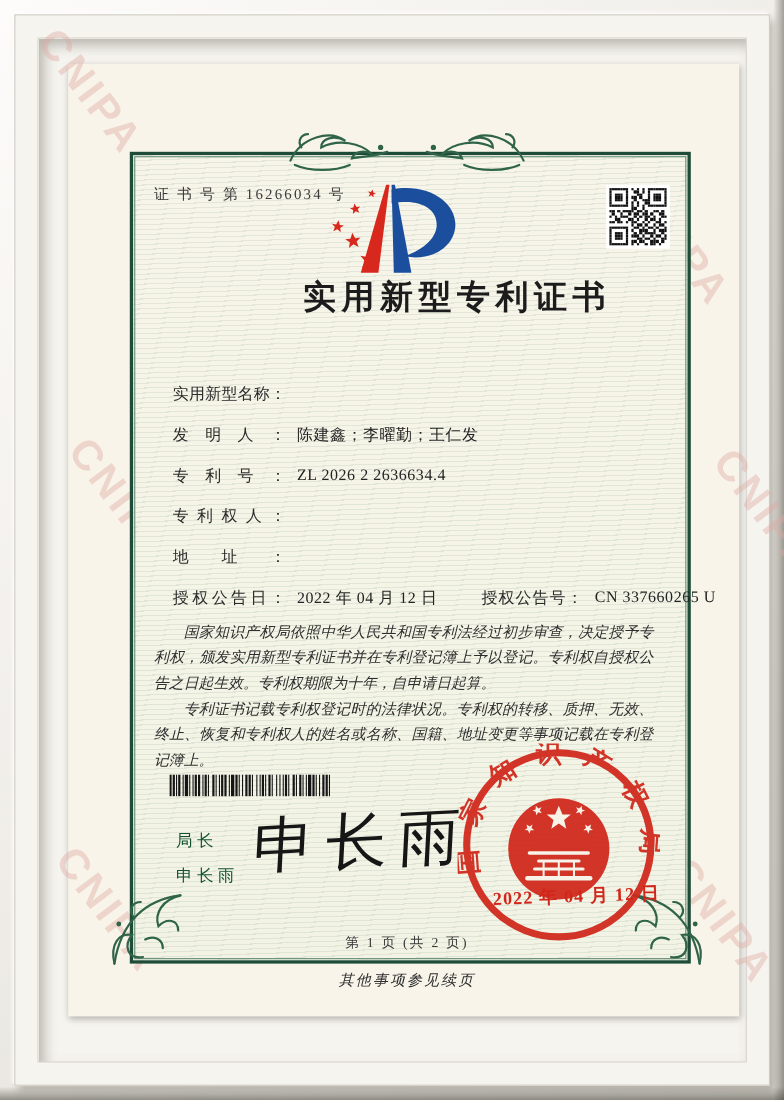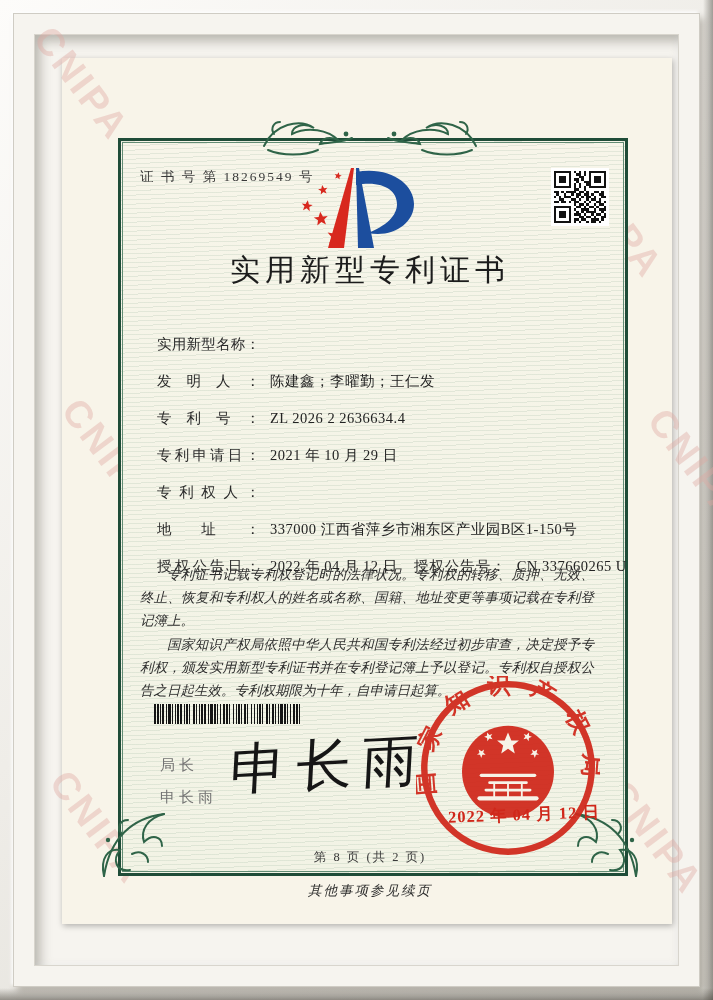--- a/index.html
+++ b/index.html
@@ -33,34 +33,34 @@
       linear-gradient(#f7f5e9,#f2f3e5);}
   .cert-box::before{content:"";position:absolute;inset:1px;border:1px solid #628c74;}
   .orn{position:absolute;z-index:3;}
   
   .cert-no{position:absolute;left:78px;top:110px;z-index:4;font-size:13.5px;color:#3a3a3a;letter-spacing:2px;}
   .qr{position:absolute;left:489px;top:110px;width:58px;height:58px;z-index:4;background:#fff;padding:3px;box-sizing:border-box;}
   .qr-grid{width:100%;height:100%;display:grid;grid-template-columns:repeat(21,1fr);grid-template-rows:repeat(21,1fr);}
   .qr-grid div{background:transparent;}
   .qr-grid div.q1{background:#111;}
   .logo{position:absolute;left:228px;top:102px;z-index:4;}
-  .title{position:absolute;left:56px;top:192px;width:504px;z-index:4;text-align:center;
-    font-size:30px;font-weight:400;color:#1c1c1c;letter-spacing:5px;}
-  .rows{position:absolute;left:95px;top:268px;width:478px;z-index:4;}
+  .title{position:absolute;left:56px;top:192px;width:595px;z-index:4;text-align:center;
+    font-size:30px;font-weight:700;color:#1c1c1c;letter-spacing:5px;}
+  .rows{position:absolute;left:95px;top:282px;width:478px;z-index:4;}
   .row{height:37px;display:flex;align-items:center;font-size:14.5px;color:#232323;}
   .flabel{width:103px;text-align:justify;text-align-last:justify;flex:none;color:#2a2a2a;}
   .fvalue{margin-left:10px;letter-spacing:.5px;white-space:nowrap;}
-  .flabel2{margin-left:16px;flex:none;letter-spacing:1px;color:#2a2a2a;}
+  .flabel2{margin-left:40px;flex:none;letter-spacing:1px;color:#2a2a2a;}
   .paras{position:absolute;left:78px;top:505px;width:454px;z-index:4;
     font-size:13.5px;line-height:1.72;color:#2d2d2d;font-style:italic;text-align:justify;}
   .paras p{margin:0;text-indent:2em;}
   .barcode{position:absolute;left:92px;top:646px;width:198px;height:20px;z-index:4;display:flex;overflow:hidden;}
   .barcode .bar{background:#151515;height:100%;flex:none;}
   .barcode .sp{height:100%;flex:none;}
-  .director{position:absolute;left:98px;top:692px;z-index:5;font-size:15px;color:#737373;letter-spacing:4px;line-height:2.1;}
+  .director{position:absolute;left:98px;top:692px;z-index:5;font-size:15px;color:#14532d;letter-spacing:4px;line-height:2.1;}
   .signature{position:absolute;left:168px;top:668px;width:270px;z-index:5;font-size:56px;color:#161616;
     transform:rotate(-3deg) skewX(-6deg);letter-spacing:10px;white-space:nowrap;}
   .seal{position:absolute;left:354px;top:618px;z-index:6;opacity:.93;}
   .seal-date{position:absolute;left:372px;top:746px;width:180px;z-index:7;text-align:center;
     font-size:16.5px;font-weight:700;color:#d0271a;letter-spacing:1px;transform:rotate(-2deg);}
   .page-info{position:absolute;left:56px;top:791px;width:504px;z-index:4;text-align:center;
     font-size:12.5px;color:#3a3a3a;letter-spacing:2px;}
   .footer-note{position:absolute;left:56px;top:824px;width:504px;z-index:4;text-align:center;
     font-size:13.5px;color:#2d2d2d;font-style:italic;letter-spacing:2px;}
 </style>
@@ -120,21 +120,21 @@
       <g fill="none" stroke="#2f6448" stroke-width="2" stroke-linecap="round" transform="translate(84,0) scale(-1,1)">
         <path d="M76,8 C44,12 22,32 16,70"></path>
         <path d="M16,70 C12,52 20,42 32,44 C24,54 28,66 42,64"></path>
         <path d="M76,8 C60,12 52,24 56,36 C64,28 74,30 74,40"></path>
         <path d="M34,28 C28,22 32,14 40,14"></path>
         <path d="M44,48 C52,44 60,48 60,56"></path>
         <circle cx="20" cy="34" r="2.2" fill="#2f6448" stroke="none"></circle>
       </g>
     </svg>
 
-    <div class="cert-no">证 书 号 第 18269549 号</div>
+    <div class="cert-no">证 书 号 第 16266034 号</div>
 
     <div class="qr">
       <div class="qr-grid">
           <div class="q1"></div>
           <div class="q1"></div>
           <div class="q1"></div>
           <div class="q1"></div>
           <div class="q1"></div>
           <div class="q1"></div>
           <div class="q1"></div>
@@ -602,41 +602,36 @@
       </div>
       <div class="row">
         <span class="flabel">发明人：</span>
         <span class="fvalue">陈建鑫；李曜勤；王仁发</span>
       </div>
       <div class="row">
         <span class="flabel">专利号：</span>
         <span class="fvalue">ZL 2026 2 2636634.4</span>
       </div>
       <div class="row">
-        <span class="flabel">专利申请日：</span>
-        <span class="fvalue">2021 年 10 月 29 日</span>
-      </div>
-      <div class="row">
         <span class="flabel">专利权人：</span>
       </div>
       <div class="row">
         <span class="flabel">地址：</span>
-        <span class="fvalue">337000 江西省萍乡市湘东区产业园B区1-150号</span>
       </div>
       <div class="row">
         <span class="flabel">授权公告日：</span>
         <span class="fvalue">2022 年 04 月 12 日</span>
         <span class="flabel2">授权公告号：</span>
         <span class="fvalue">CN 337660265 U</span>
       </div>
     </div>
 
     <div class="paras">
+      <p>国家知识产权局依照中华人民共和国专利法经过初步审查，决定授予专利权，颁发实用新型专利证书并在专利登记簿上予以登记。专利权自授权公告之日起生效。专利权期限为十年，自申请日起算。</p>
       <p>专利证书记载专利权登记时的法律状况。专利权的转移、质押、无效、终止、恢复和专利权人的姓名或名称、国籍、地址变更等事项记载在专利登记簿上。</p>
-      <p>国家知识产权局依照中华人民共和国专利法经过初步审查，决定授予专利权，颁发实用新型专利证书并在专利登记簿上予以登记。专利权自授权公告之日起生效。专利权期限为十年，自申请日起算。</p>
     </div>
 
     <div class="barcode">
         <div class="bar" style="width: 2px;"></div>
         <div class="sp" style="width: 1px;"></div>
         <div class="bar" style="width: 2px;"></div>
         <div class="sp" style="width: 1px;"></div>
         <div class="bar" style="width: 1px;"></div>
         <div class="sp" style="width: 1px;"></div>
         <div class="bar" style="width: 2px;"></div>
@@ -760,17 +755,17 @@
           <path d="M71,108 h58" stroke-width="3.5"></path>
           <path d="M80,116 h40" stroke-width="3"></path>
           <path d="M76,124 h48" stroke-width="3"></path>
           <path d="M69,133 h62" stroke-width="4.5"></path>
           <path d="M85,116 v15 M100,116 v15 M115,116 v15" stroke-width="2"></path>
         </g>
       </g>
     </svg>
     <div class="seal-date">2022 年 04 月 12 日</div>
 
-    <div class="page-info">第 8 页 (共 2 页)</div>
+    <div class="page-info">第 1 页 (共 2 页)</div>
     <div class="footer-note">其他事项参见续页</div>
 
   </div>
 </div>
 
 </body></html>

